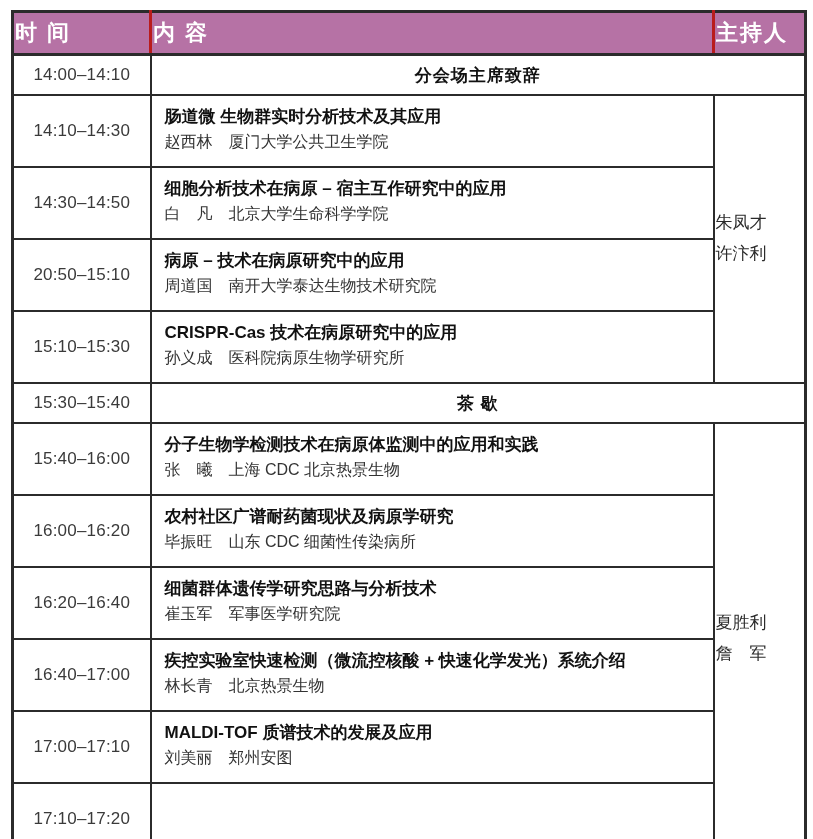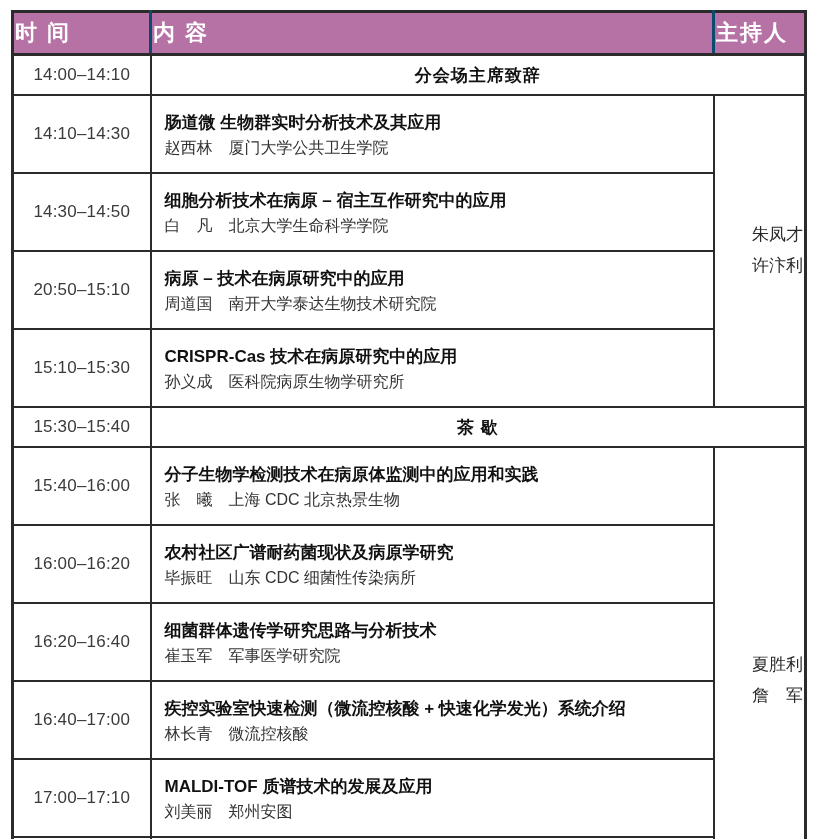--- a/index.html
+++ b/index.html
@@ -29,56 +29,56 @@
     background:var(--header-bg);
     color:var(--header-text);
     font-size:22px;
     font-weight:bold;
     letter-spacing:2px;
     height:38px;
     text-align:left;
     vertical-align:middle;
     border-bottom:3px solid var(--border);
   }
-  th + th{border-left:3px solid #0c4a6e;}
+  th + th{border-left:3px solid #b91c1c;}
   td{
     border:2px solid var(--border);
     vertical-align:middle;
   }
   tr.h36 td{height:36px;}
   tr.h62 td{height:62px;}
   .time{
     text-align:center;
     font-size:17px;
     color:#3a3a3a;
     letter-spacing:0.2px;
     white-space:nowrap;
     border-radius:14px;
   }
-  .talk{padding:8px 10px 6px 13px;vertical-align:middle;border-radius:17px;}
+  .talk{padding:2px 10px 6px 13px;vertical-align:middle;border-radius:17px;}
   .talk .title{
     font-weight:bold;
     font-size:17px;
     color:var(--title-text);
     line-height:1.55;
   }
   .talk .speaker{
     font-size:16px;
     color:var(--body-text);
     line-height:1.5;
   }
   .center-bold{
     text-align:center;
     font-weight:bold;
     font-size:17px;
     color:var(--title-text);
     letter-spacing:1px;
   }
   .host{
-    text-align:right;
+    text-align:left;
     font-size:17px;
     color:#2a2a2a;
   }
   .host div{line-height:1.8;white-space:nowrap;}
 </style>
 </head>
 <body>
 
 <div class="wrap">
   <table>
@@ -167,21 +167,21 @@
         <td class="talk">
           <div class="title">细菌群体遗传学研究思路与分析技术</div>
           <div class="speaker">崔玉军　军事医学研究院</div>
         </td>
       </tr>
 
       <tr class="h62">
         <td class="time">16:40–17:00</td>
         <td class="talk">
           <div class="title">疾控实验室快速检测（微流控核酸 + 快速化学发光）系统介绍</div>
-          <div class="speaker">林长青　微流控核酸</div>
+          <div class="speaker">林长青　北京热景生物</div>
         </td>
       </tr>
 
       <tr class="h62">
         <td class="time">17:00–17:10</td>
         <td class="talk">
           <div class="title">MALDI-TOF 质谱技术的发展及应用</div>
           <div class="speaker">刘美丽　郑州安图</div>
         </td>
       </tr>

